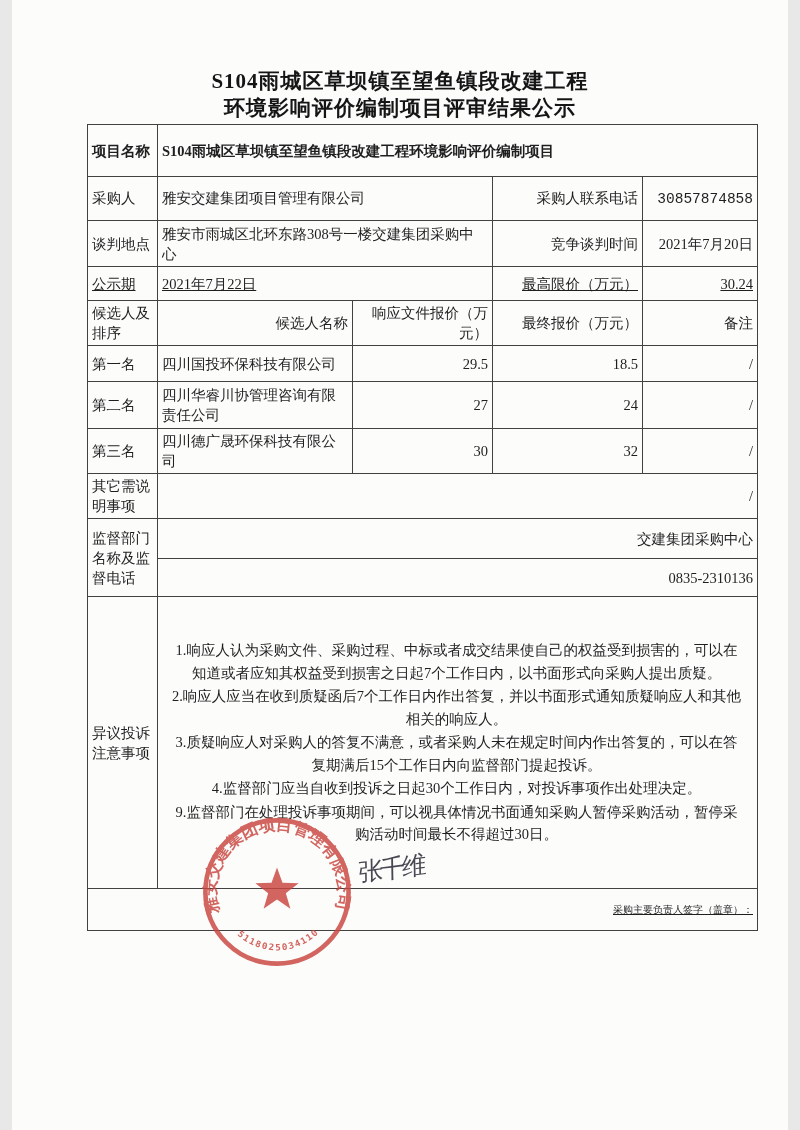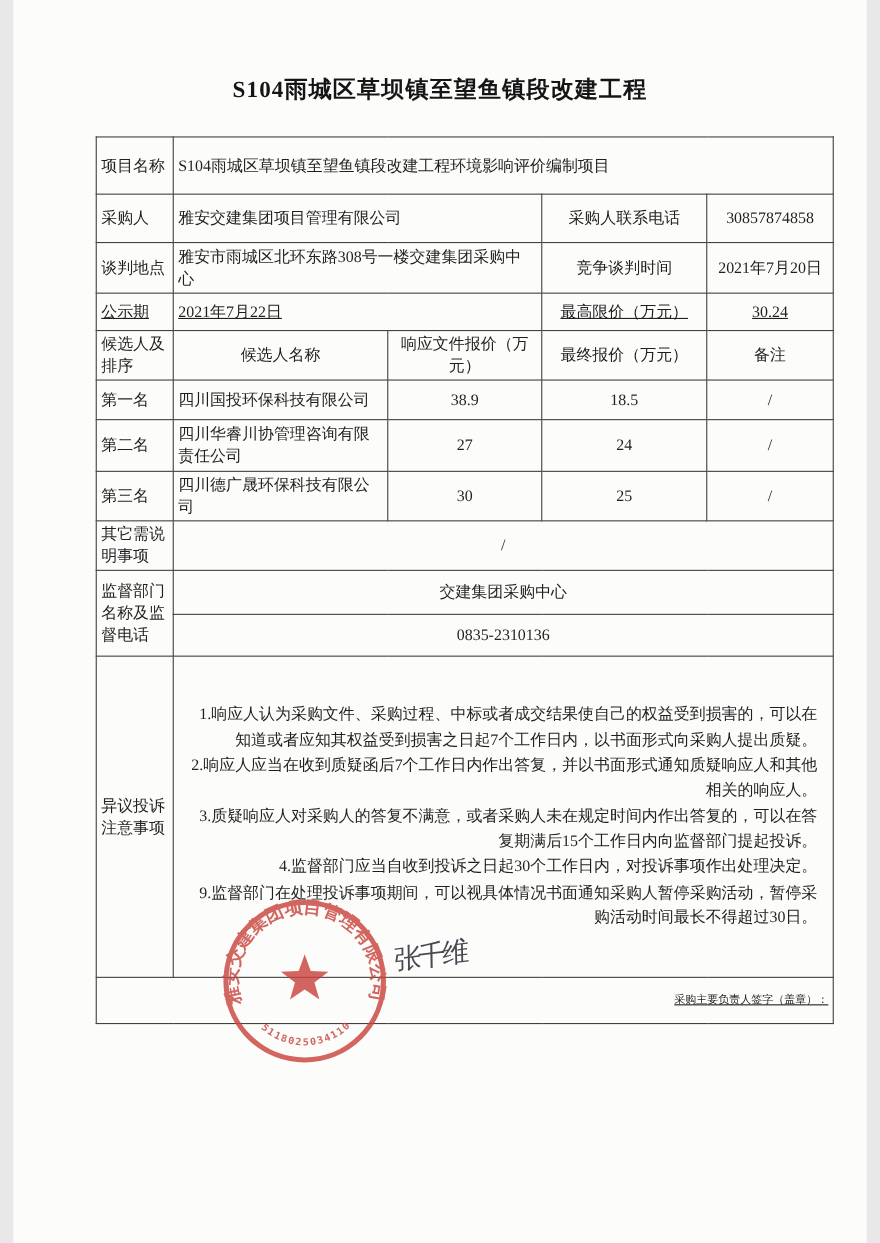--- a/index.html
+++ b/index.html
@@ -29,27 +29,27 @@
   }
   table.doc td {
     border:1.6px solid #414141;
     padding:2px 4px;
     vertical-align:middle;
     line-height:20px;
     word-break:break-all;
   }
   td.lab { text-align:left; padding:2px 3px; }
   td.val-l { text-align:left; padding-left:5px;margin-top:33px; }
-  td.ctr { text-align:center; }
-  tr.r1 td{height:52px;} tr.r2 td{height:44px;} tr.r3 td{height:46px;}
+  td.ctr { text-align:right; }
+  tr.r1 td{height:52px;font-weight:bold;} tr.r2 td{height:44px;font-family:Liberation Mono, monospace;} tr.r3 td{height:46px;}
   tr.r4 td{height:34px;text-decoration:underline;} tr.r5 td{height:42px;} tr.r6 td{height:36px;}
   tr.r7 td{height:47px;} tr.r8 td{height:36px;} tr.r9 td{height:43px;}
   tr.r10 td{height:40px;} tr.r11 td{height:38px;} tr.r12 td{height:292px;}
   tr.r13 td{height:42px;}
-  .obj-list { text-align:right; padding:0 10px 0 8px; }
+  .obj-list { text-align:center; padding:0 10px 0 8px; }
   .obj-list div { line-height:22.5px; margin:1px 0; }
   .sign-cell { text-align:right; padding-left:6px; font-size:10px;text-decoration:underline; }
   .signature {
     position:absolute; left:346px; top:852px;
     font-size:25px; letter-spacing:-3px;
     color:#30303c;
     transform:rotate(-7deg) skewX(-6deg);
     opacity:.88;
     z-index:4;
   }
@@ -60,20 +60,21 @@
     opacity:.82;
   }
 </style>
 </head>
 <body>
 
 <div class="page">
 
   <div class="title">
     <div>S104雨城区草坝镇至望鱼镇段改建工程</div>
+    <div>环境影响评价编制项目评审结果公示</div>
   </div>
 
   <table class="doc">
     <colgroup>
       <col style="width:70px">
         <col style="width:195px">
         <col style="width:140px">
       <col style="width:150px">
         <col style="width:115px">
     </colgroup>
@@ -109,38 +110,38 @@
       <td class="lab">候选人及排序</td>
       <td class="ctr">候选人名称</td>
       <td class="ctr">响应文件报价（万元）</td>
       <td class="ctr">最终报价（万元）</td>
       <td class="ctr">备注</td>
     </tr>
 
     <tr class="r6">
       <td class="lab">第一名</td>
       <td class="val-l">四川国投环保科技有限公司</td>
-      <td class="ctr">38.9</td>
+      <td class="ctr">29.5</td>
       <td class="ctr">18.5</td>
       <td class="ctr">/</td>
     </tr>
 
     <tr class="r7">
       <td class="lab">第二名</td>
       <td class="val-l">四川华睿川协管理咨询有限责任公司</td>
       <td class="ctr">27</td>
       <td class="ctr">24</td>
       <td class="ctr">/</td>
     </tr>
 
     <tr class="r8">
       <td class="lab">第三名</td>
       <td class="val-l">四川德广晟环保科技有限公司</td>
       <td class="ctr">30</td>
-      <td class="ctr">25</td>
+      <td class="ctr">32</td>
       <td class="ctr">/</td>
     </tr>
 
     <tr class="r9">
       <td class="lab">其它需说明事项</td>
       <td class="ctr" colspan="4">/</td>
     </tr>
 
     <tr class="r10">
       <td class="lab" rowspan="2">监督部门名称及监督电话</td>

